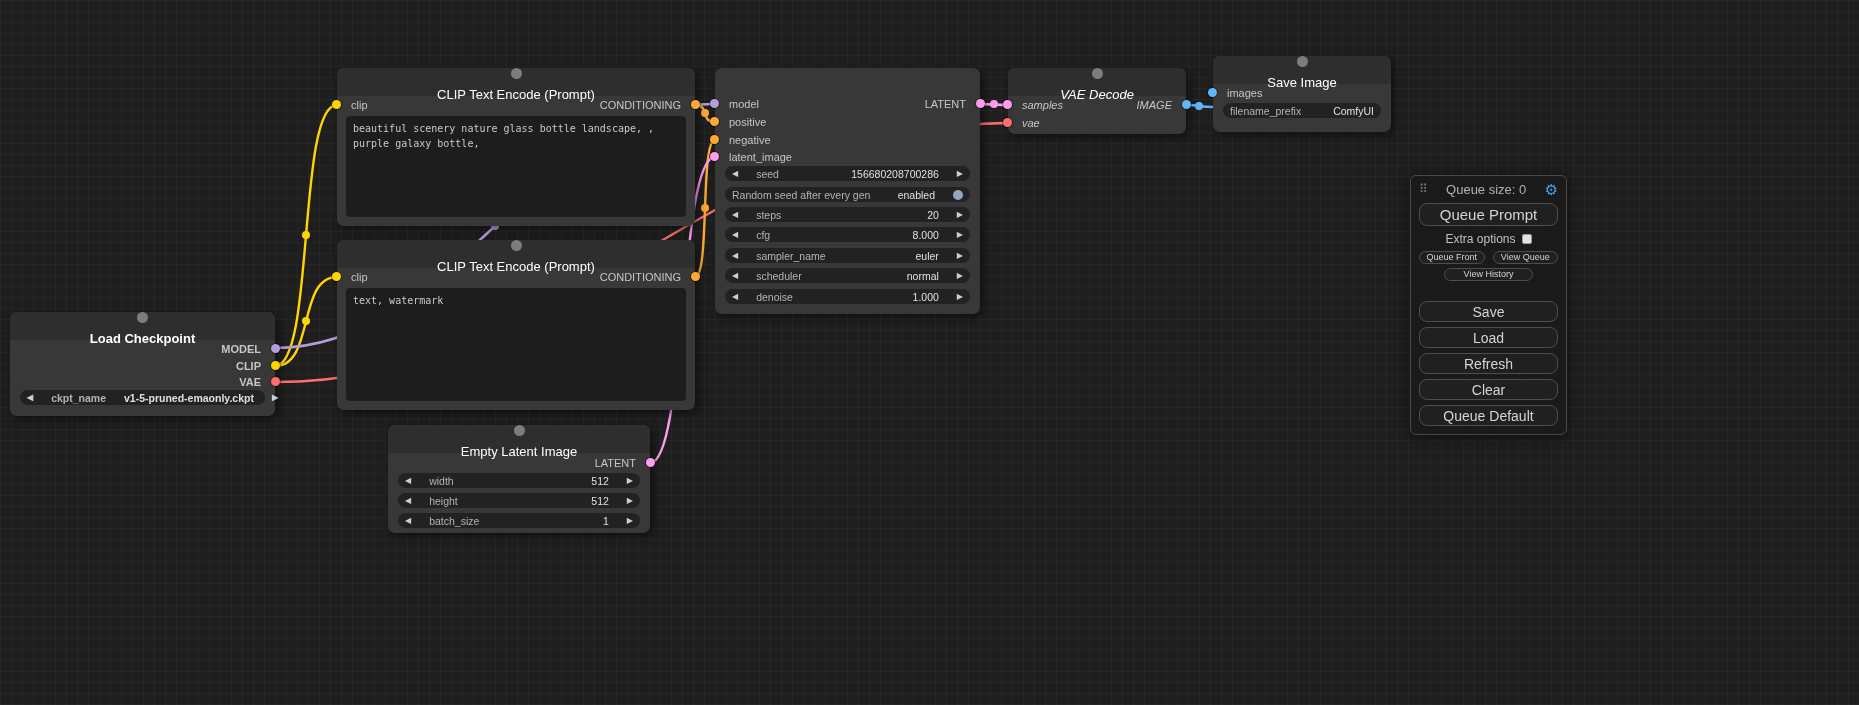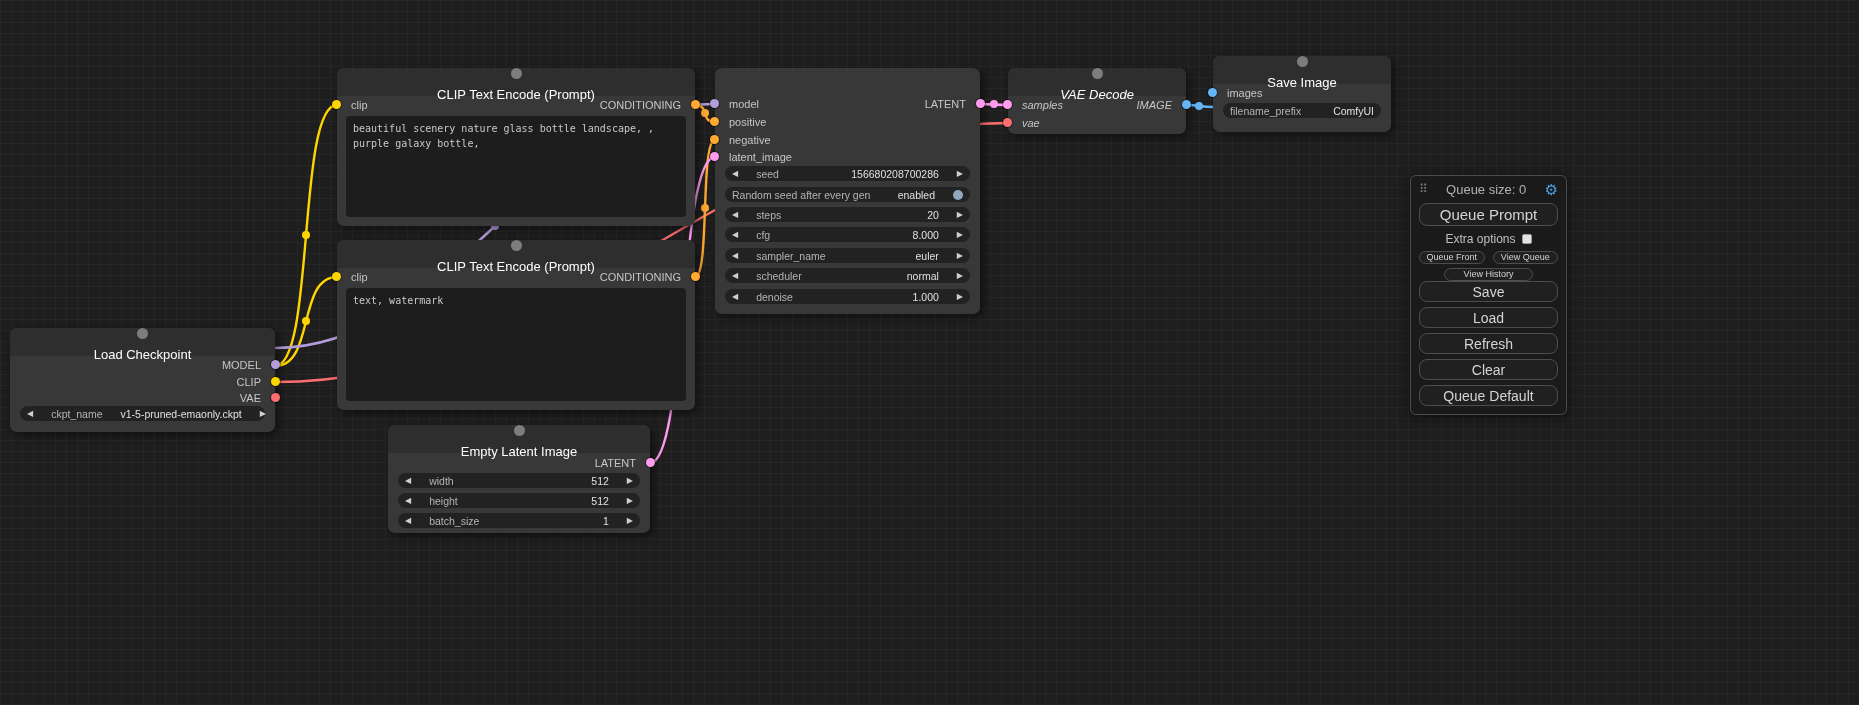--- a/index.html
+++ b/index.html
@@ -62,21 +62,21 @@
   .menu-header .drag { color:#7a7a7a; font-size:12px; cursor:grab; }
   .menu-header .qsize { flex:1; text-align:center; }
   .menu-header .gear { font-size:15px; cursor:pointer; line-height:1; }
   .btn {
     display:block; font-family:"Liberation Sans", sans-serif;
     background:#202020; border:1px solid #4d4d4d; color:#d4d4d4;
     border-radius:8px; cursor:pointer;
   }
   .btn-big { width:100%; height:21px; font-size:14px; margin-top:5px; }
   .btn-queue { height:23px; font-size:15px; margin-top:4px; }
-  .btn-gap { margin-top:0; }
+  .btn-gap { margin-top:20px; }
   .extra-row { margin-top:6px; display:flex; justify-content:center; align-items:center; gap:6px; font-size:12px; color:#c0c0c0; height:14px; }
   .checkbox { width:10px; height:10px; background:#e3e3e3; border-radius:2px; border:1px solid #9a9a9a; cursor:pointer; }
   .small-row { display:flex; gap:8px; margin-top:5px; }
   .small-row.center { justify-content:center; margin-top:4px; }
   .btn-small { flex:1; height:13px; font-size:9px; border-radius:7px; padding:0 4px; line-height:1; }
   .btn-small.fixed { flex:0 0 64%; }
 </style>
 </head>
 <body>
 
@@ -97,21 +97,21 @@
     <circle cx="306" cy="321" r="4" fill="#FFD500"></circle>
     <circle cx="495" cy="226" r="4" fill="#B39DDB"></circle>
     <circle cx="641" cy="252" r="4" fill="#FF6E6E"></circle>
     <circle cx="705" cy="113" r="4" fill="#FFA931"></circle>
     <circle cx="705" cy="208" r="4" fill="#FFA931"></circle>
     <circle cx="682" cy="310" r="4" fill="#FF9CF0"></circle>
     <circle cx="994" cy="104" r="4" fill="#FF9CF0"></circle>
     <circle cx="1199" cy="106" r="4" fill="#64B5F6"></circle>
   </svg>
 
-  <div class="node" style="left:10px;top:328px;width:265px;height:104px;">
+  <div class="node" style="left:10px;top:312px;width:265px;height:104px;font-weight:bold;">
     <div class="node-title">
       <span class="title-dot"></span>
       <span>Load Checkpoint</span>
     </div>
     <span class="slot out" style="top:30px;">MODEL</span>
     <span class="slot out" style="top:47px;">CLIP</span>
     <span class="slot out" style="top:63px;">VAE</span>
     <span class="dot out" style="top: 32px; background: rgb(179, 157, 219);"></span>
     <span class="dot out" style="top: 49px; background: rgb(255, 213, 0);"></span>
     <span class="dot out" style="top: 65px; background: rgb(255, 110, 110);"></span>

